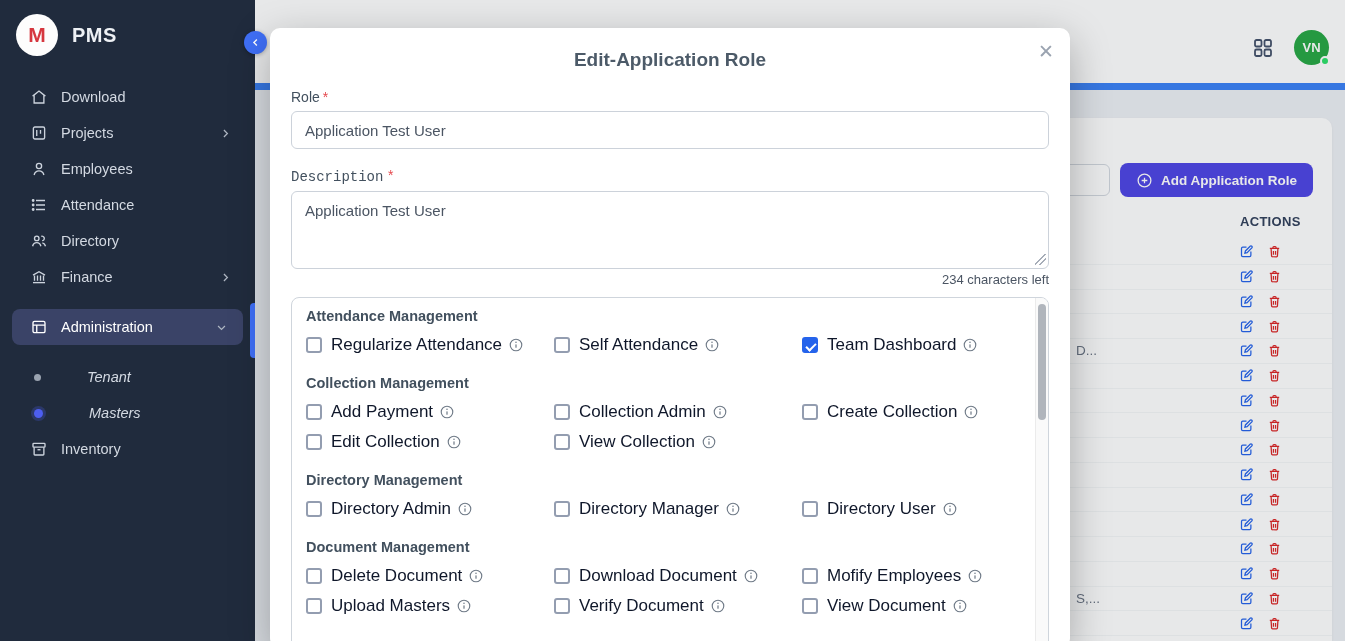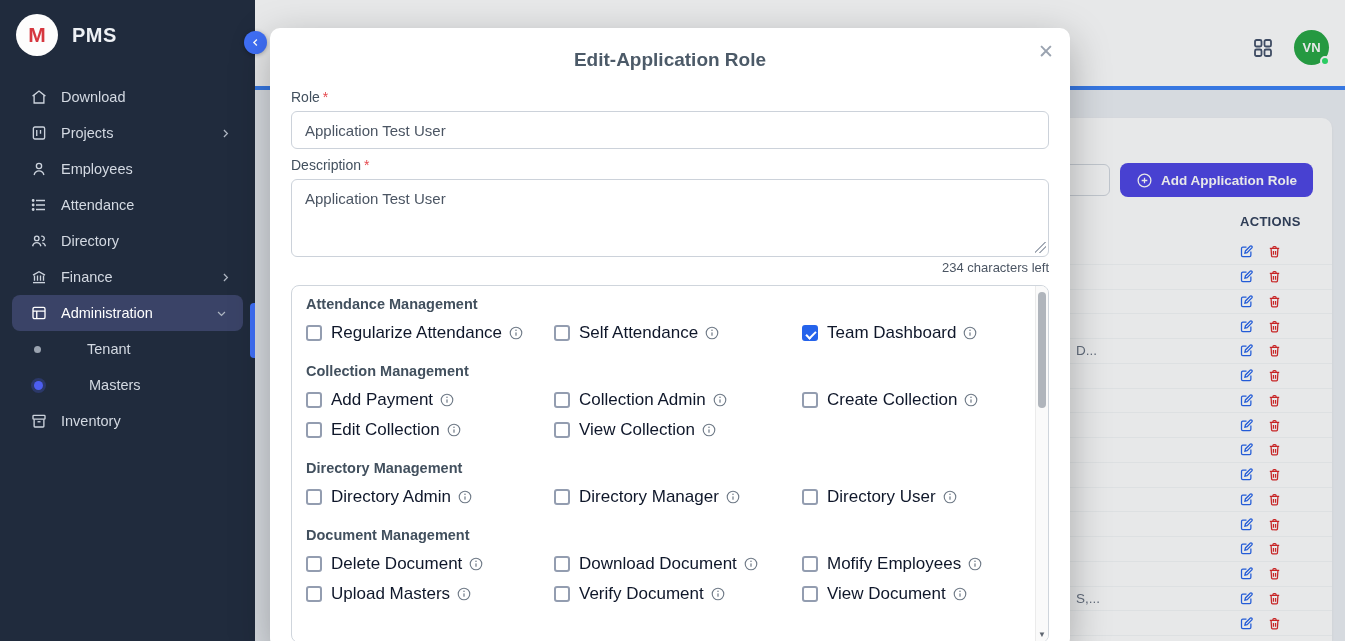--- a/index.html
+++ b/index.html
@@ -1,21 +1,21 @@
 <!DOCTYPE html>
 <html><head>
 <meta charset="utf-8">
 <style>
   * { margin:0; padding:0; box-sizing:border-box; }
   html,body { width:1345px; height:641px; overflow:hidden; font-family:"Liberation Sans", sans-serif; background:#edf0f4; }
   .app { position:relative; width:1345px; height:641px; }
 
   
   .main { position:absolute; left:255px; right:0; top:0; bottom:0; background:#edf0f4; z-index:1; }
-  .topbar { position:absolute; left:0; right:0; top:0; height:90px; background:#fff; border-bottom:4px solid #3b82f6; }
+  .topbar { position:absolute; left:0; right:0; top:0; height:90px; background:#fff; border-bottom:7px solid #3b82f6; }
   .apps-btn { position:absolute; right:70px; top:36px; width:24px; height:24px; color:#45526b; cursor:pointer; }
   .apps-btn svg { width:100%; height:100%; }
   .avatar { position:absolute; right:16px; top:30px; width:35px; height:35px; border-radius:50%; background:#28a745; color:#fff; font-size:13px; font-weight:700; display:flex; align-items:center; justify-content:center; cursor:pointer; }
   .status-dot { position:absolute; right:-1px; bottom:-1px; width:10px; height:10px; border-radius:50%; background:#2ee06a; border:2px solid #fff; }
 
   .content-card { position:absolute; left:28px; right:13px; top:118px; bottom:0; background:#fff; border-radius:10px 10px 0 0; box-shadow:0 1px 3px rgba(16,24,40,.06); }
   .search-box { position:absolute; left:647px; top:46px; width:180px; height:32px; background:#fff; border:1px solid #d3d8df; border-radius:6px; }
   .add-role-btn { position:absolute; left:837px; top:45px; height:34px; padding:0 16px; display:flex; align-items:center; gap:8px; background:#4f46e5; color:#fff; border:none; border-radius:8px; font-size:13.5px; font-weight:600; font-family:inherit; cursor:pointer; white-space:nowrap; }
   .add-role-btn .icon svg { width:17px; height:17px; display:block; }
   .actions-header { position:absolute; left:950px; top:96px; font-size:13px; font-weight:700; color:#33415c; letter-spacing:.3px;margin-left:7px; }
@@ -31,40 +31,40 @@
   .overlay { position:absolute; left:255px; right:0; top:0; bottom:0; background:rgba(21,28,43,.10); z-index:10; }
 
   
   .sidebar { position:absolute; left:0; top:0; bottom:0; width:255px; background:#202b3d; z-index:20; }
   .brand { display:flex; align-items:center; gap:14px; padding:14px 16px; }
   .logo { width:42px; height:42px; border-radius:50%; background:#fdfdfd; display:flex; align-items:center; justify-content:center; }
   .logo-m { color:#d6373f; font-weight:800; font-size:21px; }
   .brand-name { color:#eef1f5; font-size:20px; font-weight:700; letter-spacing:.5px; }
   .nav { position:absolute; top:79px; left:0; right:0; }
   .nav-item { height:36px; display:flex; align-items:center; padding:0 22px 0 30px; color:#d3d9e2; font-size:14.5px; cursor:pointer; }
-  .nav-item.active { background:#3a4367; margin:0 12px; border-radius:8px; padding:0 14px 0 18px; color:#fff; }
+  .nav-item.active { background:#3a4367; margin:14px 12px; border-radius:8px; padding:0 14px 0 18px; color:#fff; }
   .nav-icon { width:18px; height:18px; color:#ccd3dd; margin-right:13px; display:flex; flex:none; }
   .nav-item.active .nav-icon { color:#fff; }
   .nav-icon svg { width:100%; height:100%; }
   .nav-chevron { margin-left:auto; color:#aeb6c2; display:flex; }
   .nav-chevron svg { width:15px; height:15px; }
-  .nav-item.sub { padding-left:31px; }
+  .nav-item.sub { padding-left:31px;font-style:italic; }
   .bullet { width:7px; height:7px; border-radius:50%; background:#9aa3b0; margin-left:3px; flex:none; }
   .bullet.blue { width:9px; height:9px; background:#4d5ef0; box-shadow:0 0 0 3px rgba(77,94,240,.25); }
   .nav-item.sub .nav-label { margin-left:46px; }
   .route-indicator { position:absolute; right:0; top:303px; width:5px; height:55px; background:#3f6ff6; border-radius:4px 0 0 4px; }
   .collapse-btn { position:absolute; left:244px; top:31px; width:23px; height:23px; border-radius:50%; background:#3f6ff6; color:#fff; z-index:45; display:flex; align-items:center; justify-content:center; border:none; box-shadow:0 1px 4px rgba(0,0,0,.3); cursor:pointer; }
   .collapse-btn svg { width:13px; height:13px; }
 
   
   .modal { position:absolute; left:270px; top:28px; width:800px; height:620px; background:#fff; border-radius:10px; box-shadow:0 12px 40px rgba(0,0,0,.28); z-index:50; padding:0 21px; }
   .modal-title { margin-top:21px; text-align:center; font-size:19px; font-weight:700; color:#4c5a68; }
   .modal-close { position:absolute; right:16px; top:12px; background:none; border:none; font-size:19px; color:#9aa3b0; cursor:pointer; font-family:inherit; }
   .fld-label { display:block; margin:18px 0 6px; font-size:14px; color:#42505e; }
-  .fld-label.desc { margin-top:8px; }
+  .fld-label.desc { margin-top:20px;font-family:Liberation Mono, monospace; }
   .req { color:#e5484d; margin-left:3px; }
   .text-input { width:100%; height:38px; border:1px solid #ccd2da; border-radius:6px; padding:0 13px; font-size:15px; color:#4b5563; font-family:inherit; outline:none; }
   .textarea-wrap { position:relative; }
   textarea.desc-area { display:block; width:100%; height:78px; border:1px solid #ccd2da; border-radius:6px; padding:9px 13px; font-size:15px; color:#4b5563; resize:none; font-family:inherit; line-height:1.35; outline:none; }
   .resize-handle { position:absolute; right:3px; bottom:4px; width:11px; height:11px; cursor:nwse-resize;
     background:linear-gradient(135deg,transparent 0 44%,#a6adb8 44% 52%,transparent 52% 68%,#a6adb8 68% 76%,transparent 76%); }
   .chars-left { margin-top:3px; text-align:right; font-size:13px; color:#4b5563; }
   .perm-box { position:relative; margin-top:10px; height:358px; border:1px solid #cfd5dc; border-radius:8px; overflow:hidden; }
   .perm-content { position:absolute; left:0; right:13px; top:0; bottom:0; padding:10px 0 0 14px; overflow:hidden; }
   .perm-title { font-size:14.5px; font-weight:700; color:#42505e; margin:15px 0 6px; }

